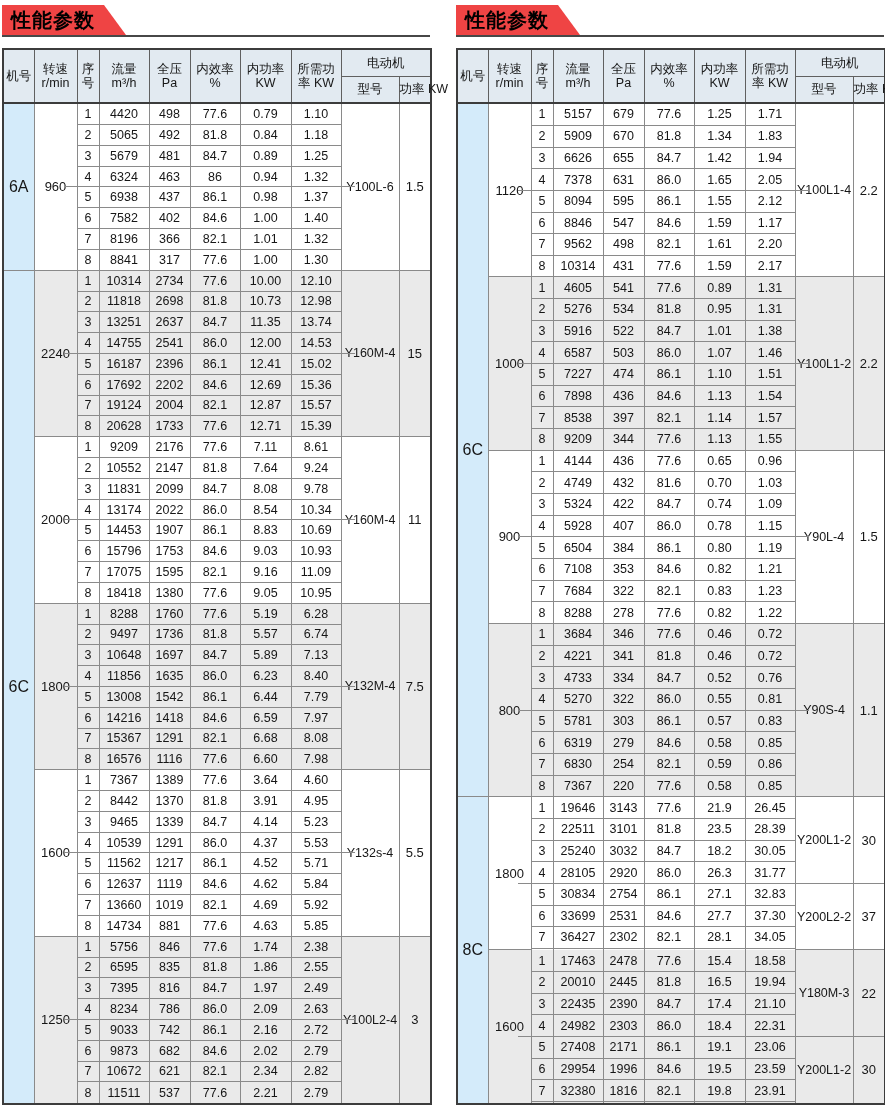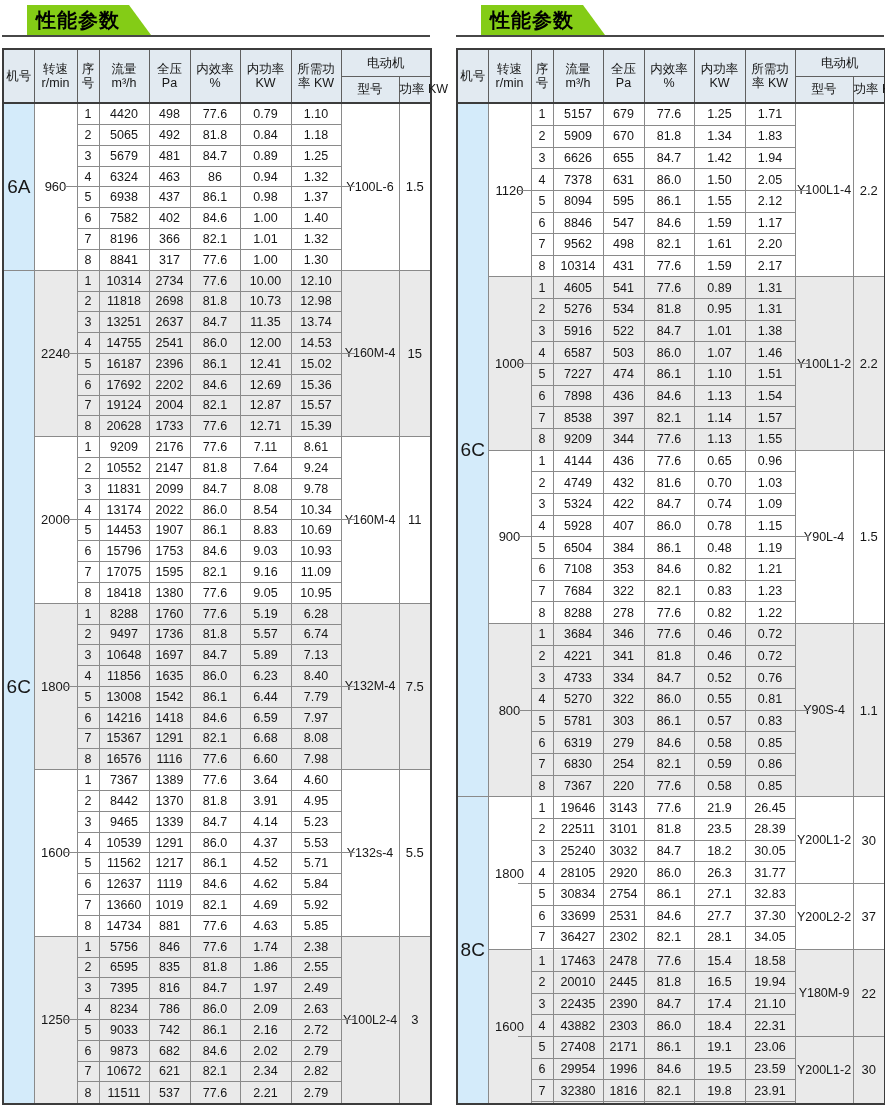--- a/index.html
+++ b/index.html
@@ -3,23 +3,23 @@
 <meta charset="utf-8">
 <style>
   * { margin:0; padding:0; box-sizing:border-box; }
   body { background:#ffffff; font-family:"Liberation Sans","DejaVu Sans",sans-serif; }
   .page { position:relative; width:885px; height:1106px; background:#ffffff; overflow:hidden; }
   .sheet { position:absolute; top:5px; width:428px; }
   .sheet.left  { left:2px; }
   .sheet.right { left:456px; }
 
   .title-banner {
-    width:124px; height:30px; background:#84cc16;
+    width:124px; height:30px; background:#ef4444;
     clip-path: polygon(0 0, 102px 0, 124px 100%, 0 100%);
-    display:flex; align-items:center; padding-left:9px;margin-left:25px;
+    display:flex; align-items:center; padding-left:9px;
   }
   .title-text { font-size:20px; font-weight:bold; color:#000; letter-spacing:1px; white-space:nowrap; }
   .title-underline { width:100%; height:2px; background:#474747; }
 
   table.perf {
     width:428px; height:1057px; margin-top:11px;
     border-collapse:collapse; table-layout:fixed;
     border:2px solid #3c3c3c;
   }
   .perf th, .perf td {
@@ -27,21 +27,21 @@
     color:#161616; overflow:visible; white-space:nowrap; position:relative;
     padding:0;
   }
   .perf thead th {
     background:#e2eaf1; font-weight:normal; font-size:12.5px; line-height:1.15;
     border-color:#606060; height:27px;
   }
   .perf thead { border-bottom:2px solid #3c3c3c; }
   .perf tbody td { font-size:12.5px; background:#ffffff; }
   .perf td.shade { background:#eaeaea; }
-  .perf td.machine-cell { background:#d4ebfa !important; font-size:19px; }
+  .perf td.machine-cell { background:#d4ebfa !important; font-size:16px; }
   .perf td.speed-cell, .perf td.motor-cell { font-size:13px; }
   .perf td.motor-model { font-size:12.5px; }
   td.tick-left::before  { content:""; position:absolute; left:-14px;  top:-1px; width:13px; height:1px; background:#8a8a8a; }
   td.tick-right::after  { content:""; position:absolute; right:-14px; top:-1px; width:13px; height:1px; background:#8a8a8a; }
 </style>
 </head>
 <body>
 
 <div class="page">
 
@@ -551,21 +551,21 @@
             <td>655</td>
             <td>84.7</td>
             <td>1.42</td>
             <td>1.94</td>
           </tr>
           <tr>
             <td>4</td>
             <td>7378</td>
             <td>631</td>
             <td>86.0</td>
-            <td>1.50</td>
+            <td>1.65</td>
             <td>2.05</td>
           </tr>
           <tr>
             <td class="tick-left">5</td>
             <td>8094</td>
             <td>595</td>
             <td>86.1</td>
             <td>1.55</td>
             <td class="tick-right">2.12</td>
           </tr>
@@ -693,21 +693,21 @@
             <td>407</td>
             <td>86.0</td>
             <td>0.78</td>
             <td>1.15</td>
           </tr>
           <tr>
             <td class="tick-left">5</td>
             <td>6504</td>
             <td>384</td>
             <td>86.1</td>
-            <td>0.48</td>
+            <td>0.80</td>
             <td class="tick-right">1.19</td>
           </tr>
           <tr>
             <td>6</td>
             <td>7108</td>
             <td>353</td>
             <td>84.6</td>
             <td>0.82</td>
             <td>1.21</td>
           </tr>
@@ -865,42 +865,42 @@
             <td></td>
           </tr>
           <tr>
             <td class="speed-cell shade" rowspan="8">1600</td>
             <td class="shade">1</td>
             <td class="shade">17463</td>
             <td class="shade">2478</td>
             <td class="shade">77.6</td>
             <td class="shade">15.4</td>
             <td class="shade">18.58</td>
-            <td class="motor-cell motor-model shade" rowspan="4">Y180M-9</td>
+            <td class="motor-cell motor-model shade" rowspan="4">Y180M-3</td>
             <td class="motor-cell shade" rowspan="4">22</td>
           </tr>
           <tr>
             <td class="shade">2</td>
             <td class="shade">20010</td>
             <td class="shade">2445</td>
             <td class="shade">81.8</td>
             <td class="shade">16.5</td>
             <td class="shade">19.94</td>
           </tr>
           <tr>
             <td class="shade">3</td>
             <td class="shade">22435</td>
             <td class="shade">2390</td>
             <td class="shade">84.7</td>
             <td class="shade">17.4</td>
             <td class="shade">21.10</td>
           </tr>
           <tr>
             <td class="shade">4</td>
-            <td class="shade">43882</td>
+            <td class="shade">24982</td>
             <td class="shade">2303</td>
             <td class="shade">86.0</td>
             <td class="shade">18.4</td>
             <td class="shade">22.31</td>
           </tr>
           <tr>
             <td class="shade tick-left">5</td>
             <td class="shade">27408</td>
             <td class="shade">2171</td>
             <td class="shade">86.1</td>

